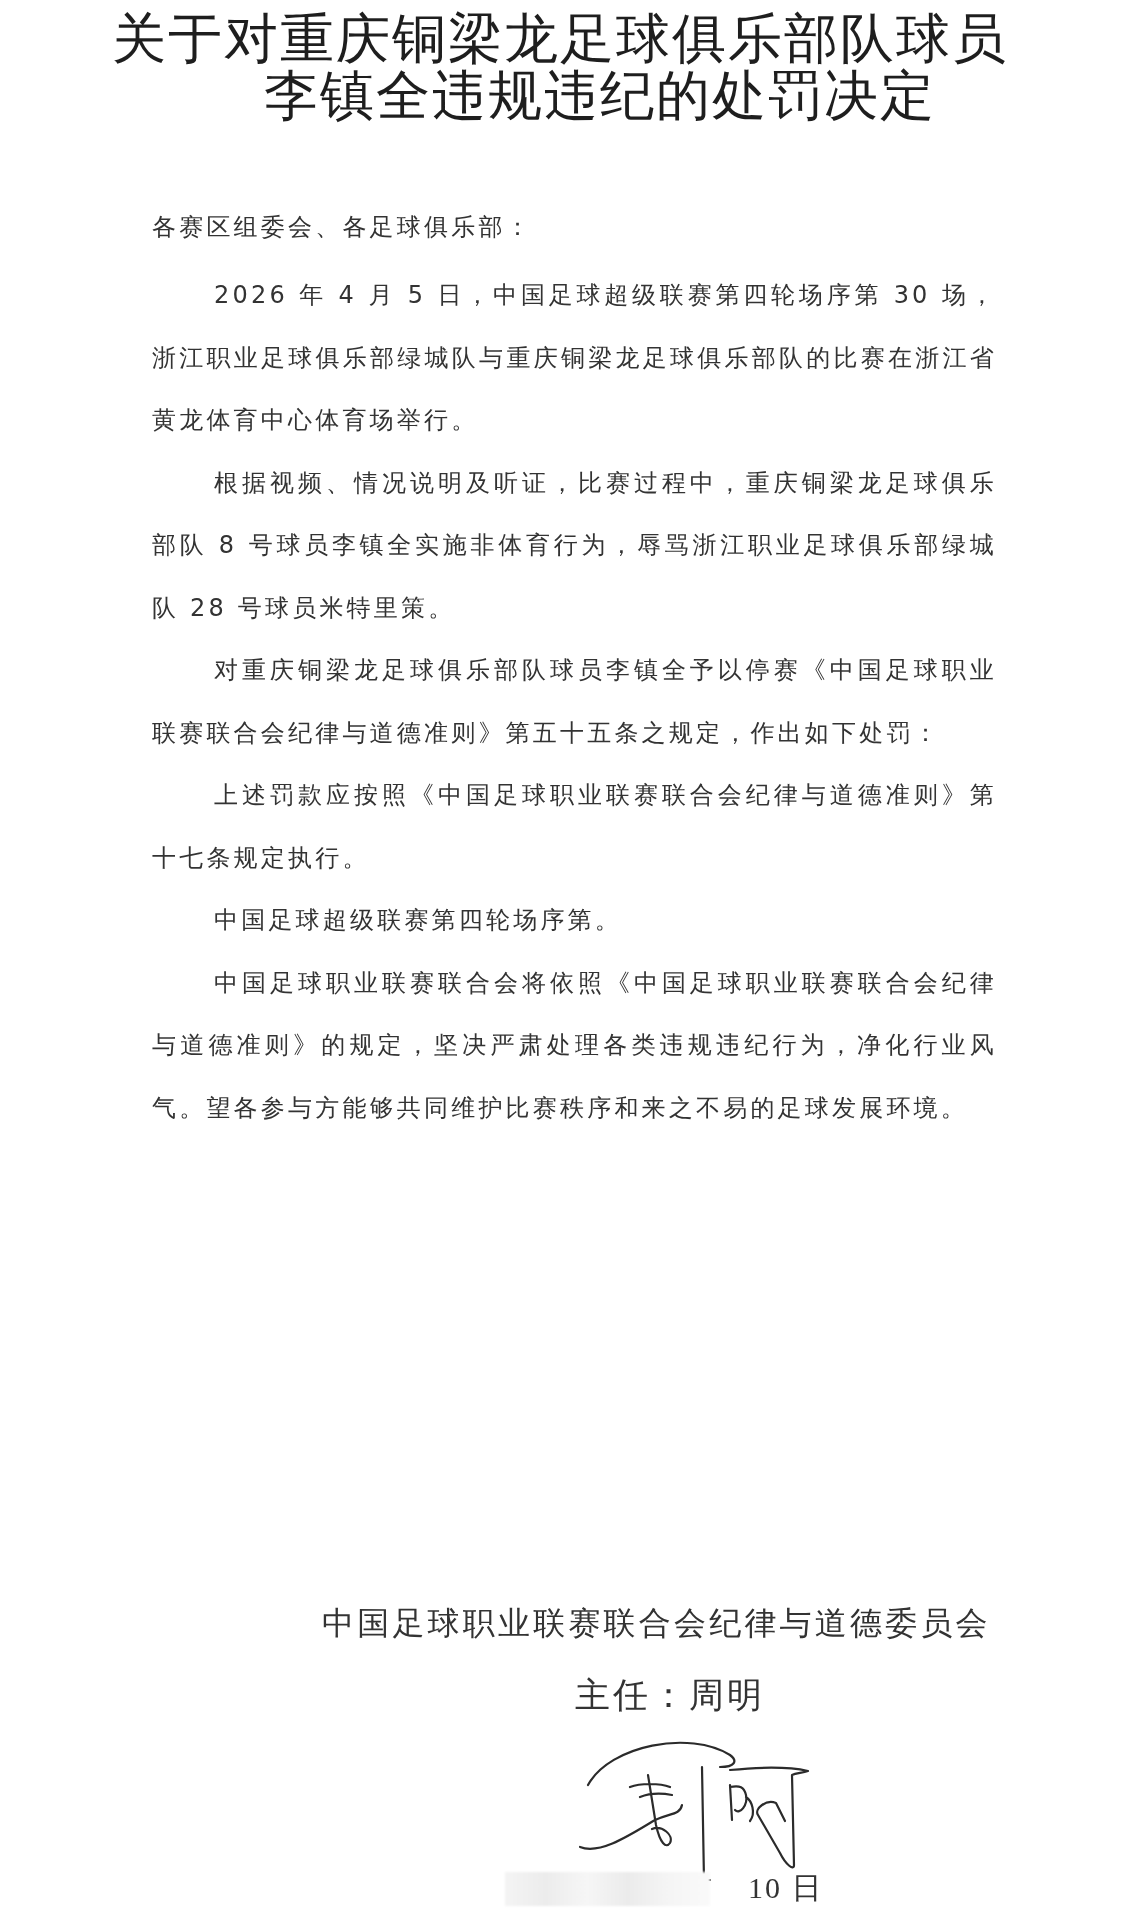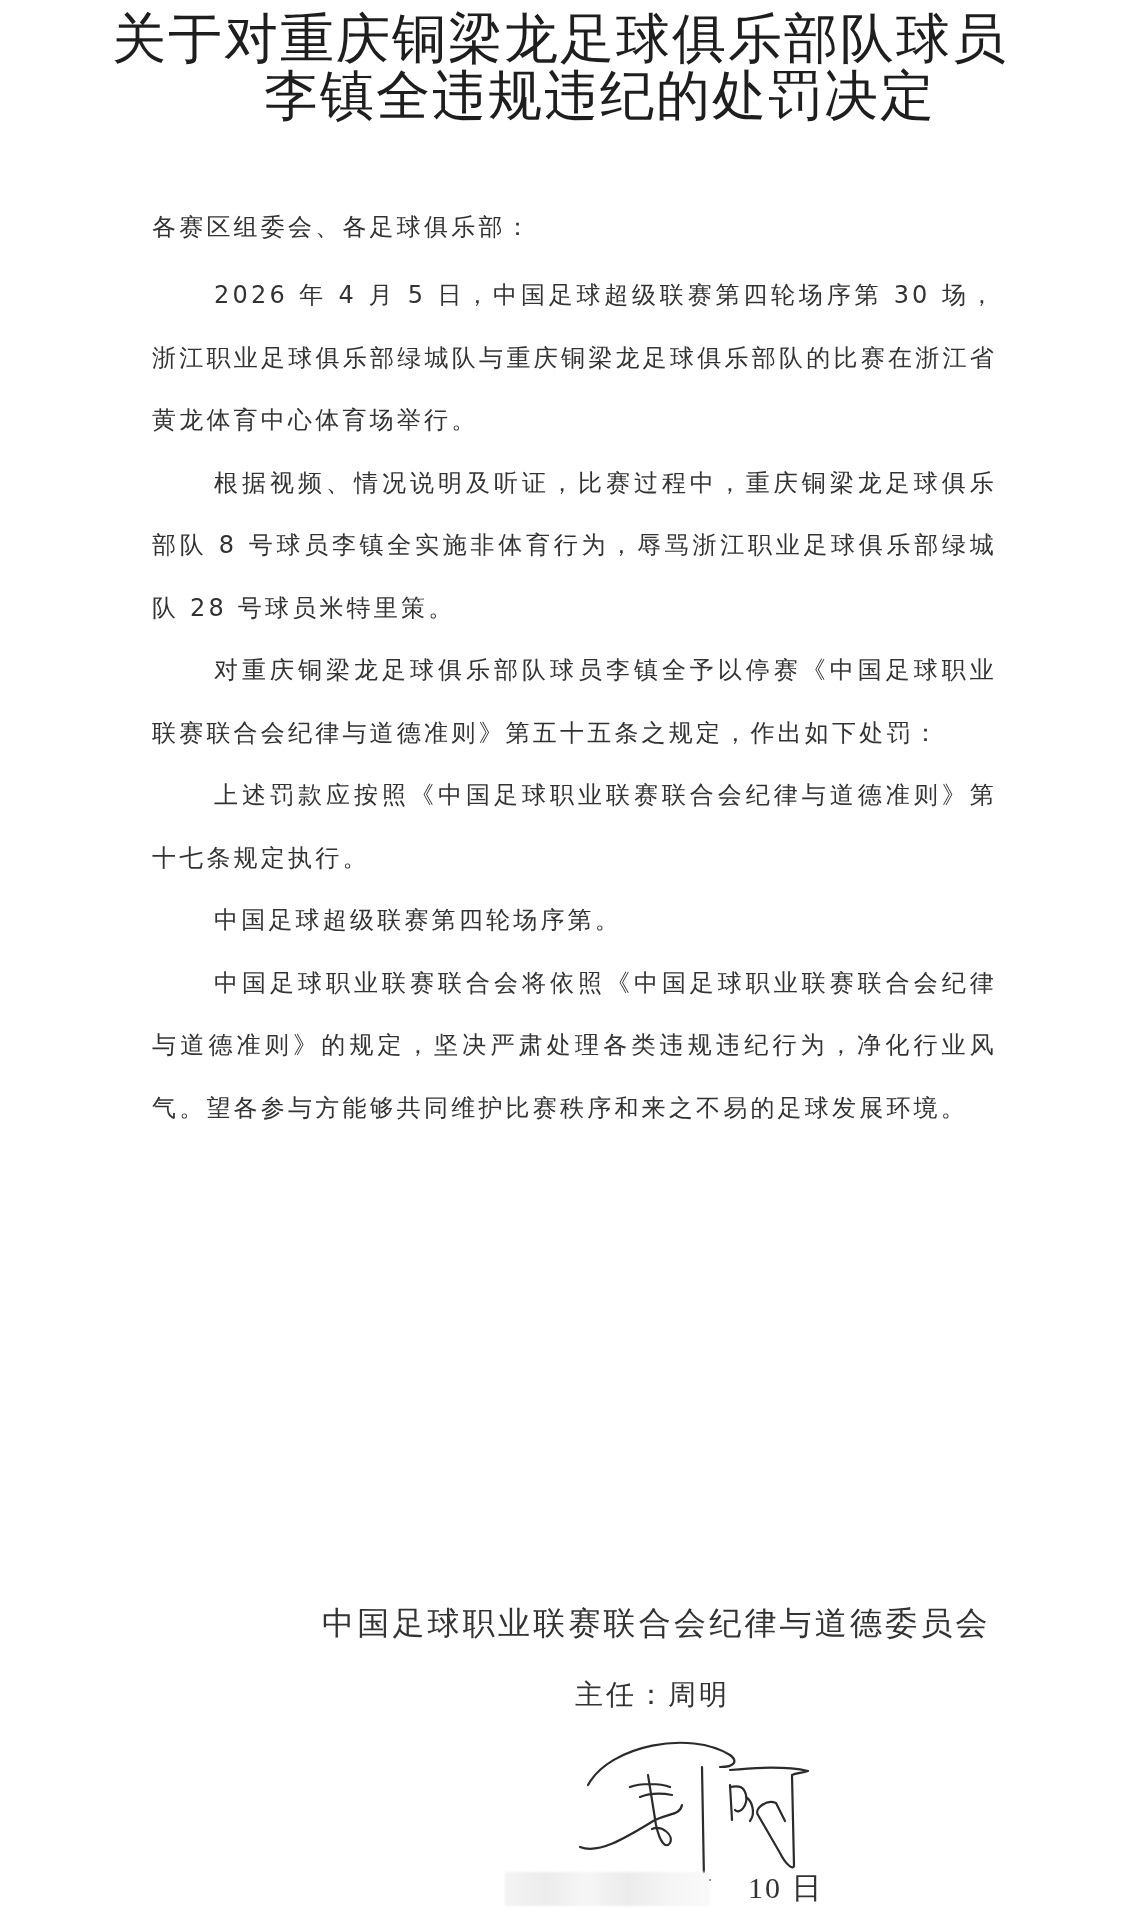--- a/index.html
+++ b/index.html
@@ -57,21 +57,21 @@
       font-size: 32px;
       letter-spacing: 3.2px;
       color: #333333;
       line-height: 46px;
     }
     .director {
       position: absolute;
       top: 1672px;
       left: 575px;
       font-family: "DejaVu Sans", "Liberation Sans", sans-serif;
-      font-size: 28px;
+      font-size: 35px;
       letter-spacing: 3px;
       color: #333333;
       line-height: 46px;
     }
     .signature {
       position: absolute;
       left: 570px;
       top: 1725px;
       width: 260px;
       height: 160px;

